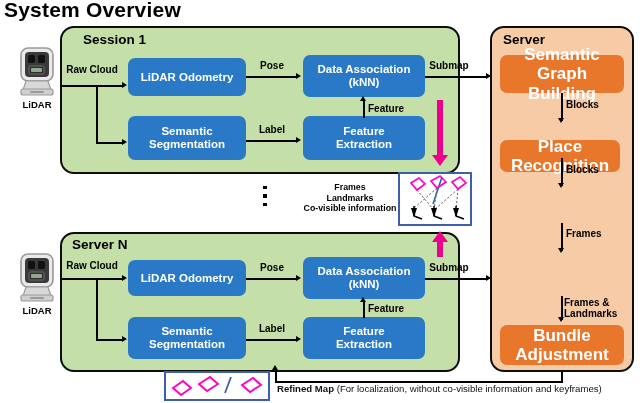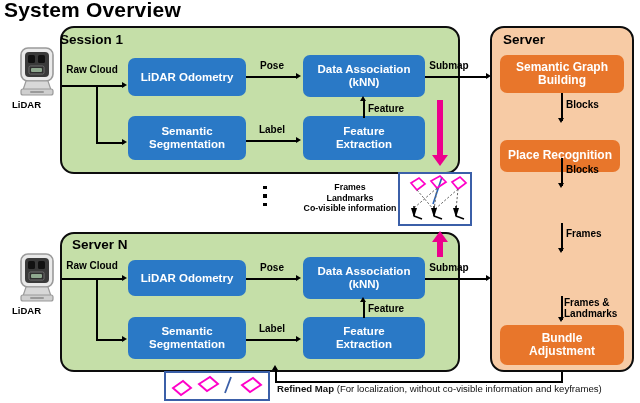--- a/index.html
+++ b/index.html
@@ -44,21 +44,21 @@
   
   .pbox{
     border-radius:7px;
     display:flex;align-items:center;justify-content:center;
     text-align:center;
     color:#ffffff;font-weight:bold;
     line-height:1.12;
     white-space:pre-line;
   }
   .pbox.blue{background:#2a79c6;font-size:11.5px;}
-  .pbox.orange{background:#e8762b;font-size:12px;}
+  .pbox.orange{background:#e8762b;font-size:17px;}
 
   
   .elabel{
     font-size:10px;font-weight:bold;color:#000;
     white-space:pre-line;text-align:center;line-height:1.1;
   }
 
   
   .hline{background:#000;height:1.6px;}
   .vline{background:#000;width:1.6px;}
@@ -100,36 +100,36 @@
   .inset{
     background:#ffffff;
     border:2px solid #3b5fa8;
   }
 
   
   .vdots{display:flex;flex-direction:column;justify-content:space-between;align-items:center;}
   .vdots i{display:block;width:3.2px;height:3.2px;background:#000;}
 
   
-  .lidar-label{font-size:9.5px;font-weight:bold;white-space:nowrap;}
+  .lidar-label{font-size:9.5px;font-weight:bold;text-align:center;white-space:nowrap;}
 
   
   .caption{font-size:9.6px;white-space:nowrap;color:#111;}
   .caption b{font-weight:bold;margin-top:16px;}
 </style>
 </head>
 <body>
 
 <div id="root">
 
   <div class="abs" id="page-title">System Overview</div>
 
   <div class="abs session-panel" style="left:60px;top:26px;width:400px;height:148px;"></div>
 
-  <div class="abs panel-title" style="left:60px;top:32px;">Session 1</div>
+  <div class="abs panel-title" style="left:83px;top:32px;">Session 1</div>
 
   <div class="abs" style="left:12px;top:46px;width:50px;height:52px;">
     <svg width="50" height="52" viewBox="0 0 50 52">
       <rect x="9" y="2" width="32" height="33" rx="7" fill="#e9e9e9" stroke="#9a9a9a" stroke-width="1.6"></rect>
       <rect x="13" y="6" width="24" height="25" rx="4" fill="#3a3a3a"></rect>
       <rect x="16" y="9" width="7" height="8" rx="1.5" fill="#111"></rect>
       <rect x="26" y="9" width="7" height="8" rx="1.5" fill="#111"></rect>
       <rect x="17" y="20" width="15" height="8" rx="1.5" fill="#2e2e2e" stroke="#6f6f6f" stroke-width="1"></rect>
       <rect x="19" y="22" width="11" height="4" rx="1" fill="#8fa88f"></rect>
       <path d="M14 35 L36 35 L39 44 L11 44 Z" fill="#d8d8d8" stroke="#9a9a9a" stroke-width="1.2"></path>

